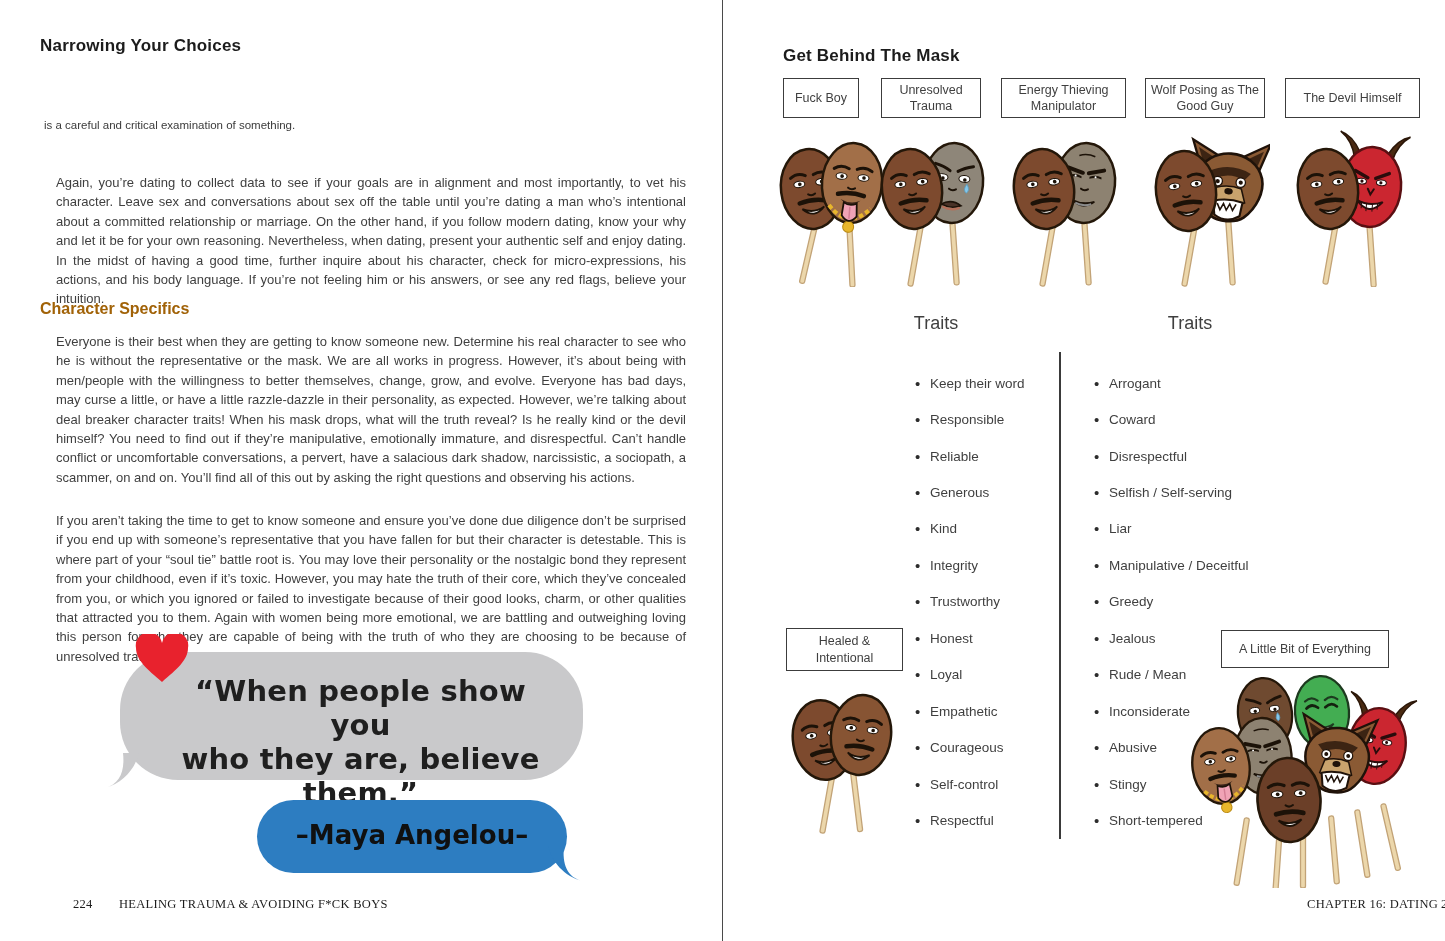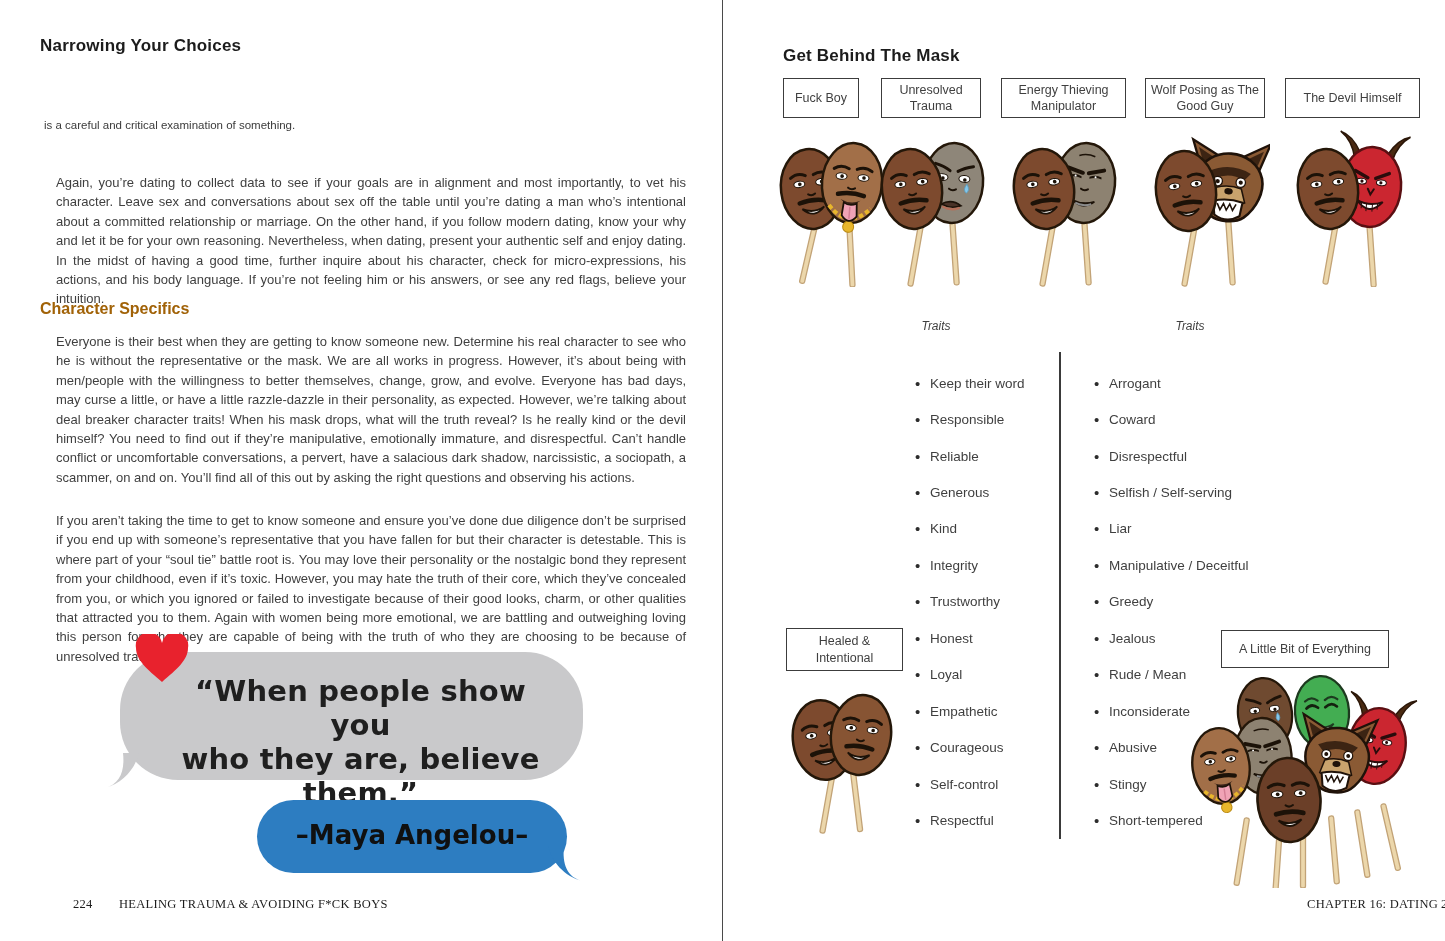--- a/index.html
+++ b/index.html
@@ -32,21 +32,21 @@
     font-family:"DejaVu Sans","Liberation Sans",sans-serif;font-weight:700;
     font-size:26px;color:#101010;}
   .heart{left:135px;top:634px;z-index:3;}
 
   .footer{font-family:"Liberation Serif",serif;font-size:12.5px;color:#1c1c1c;letter-spacing:.3px;margin-left:44px;}
 
   
   .label-box{border:1.5px solid #3c3c3c;background:#fff;display:flex;align-items:center;justify-content:center;
     text-align:center;font-size:12.5px;line-height:1.3;color:#3f3f3f;padding:2px 4px;box-sizing:border-box;}
   .serif-title{font-family:"Liberation Serif",serif;font-size:23px;letter-spacing:1.5px;color:#333;text-align:center;}
-  .serif-sub{font-size:12px;color:#3f3f3f;text-align:center;margin-top:20px;font-style:italic;}
+  .serif-sub{font-size:18px;color:#3f3f3f;text-align:center;margin-top:14px;}
   .traits-divider{left:1059px;top:352px;width:1.5px;height:487px;background:#3a3a3a;}
   ul.trait-list{list-style:none;margin:0;padding:0;}
   ul.trait-list li{height:36.45px;display:flex;align-items:center;font-size:13.5px;color:#3f3f3f;}
   ul.trait-list .bullet{width:15px;font-size:15px;color:#2d2d2d;}
   .mask-pair{position:absolute;}
 </style>
 </head>
 <body>
 
 <div class="spread">

